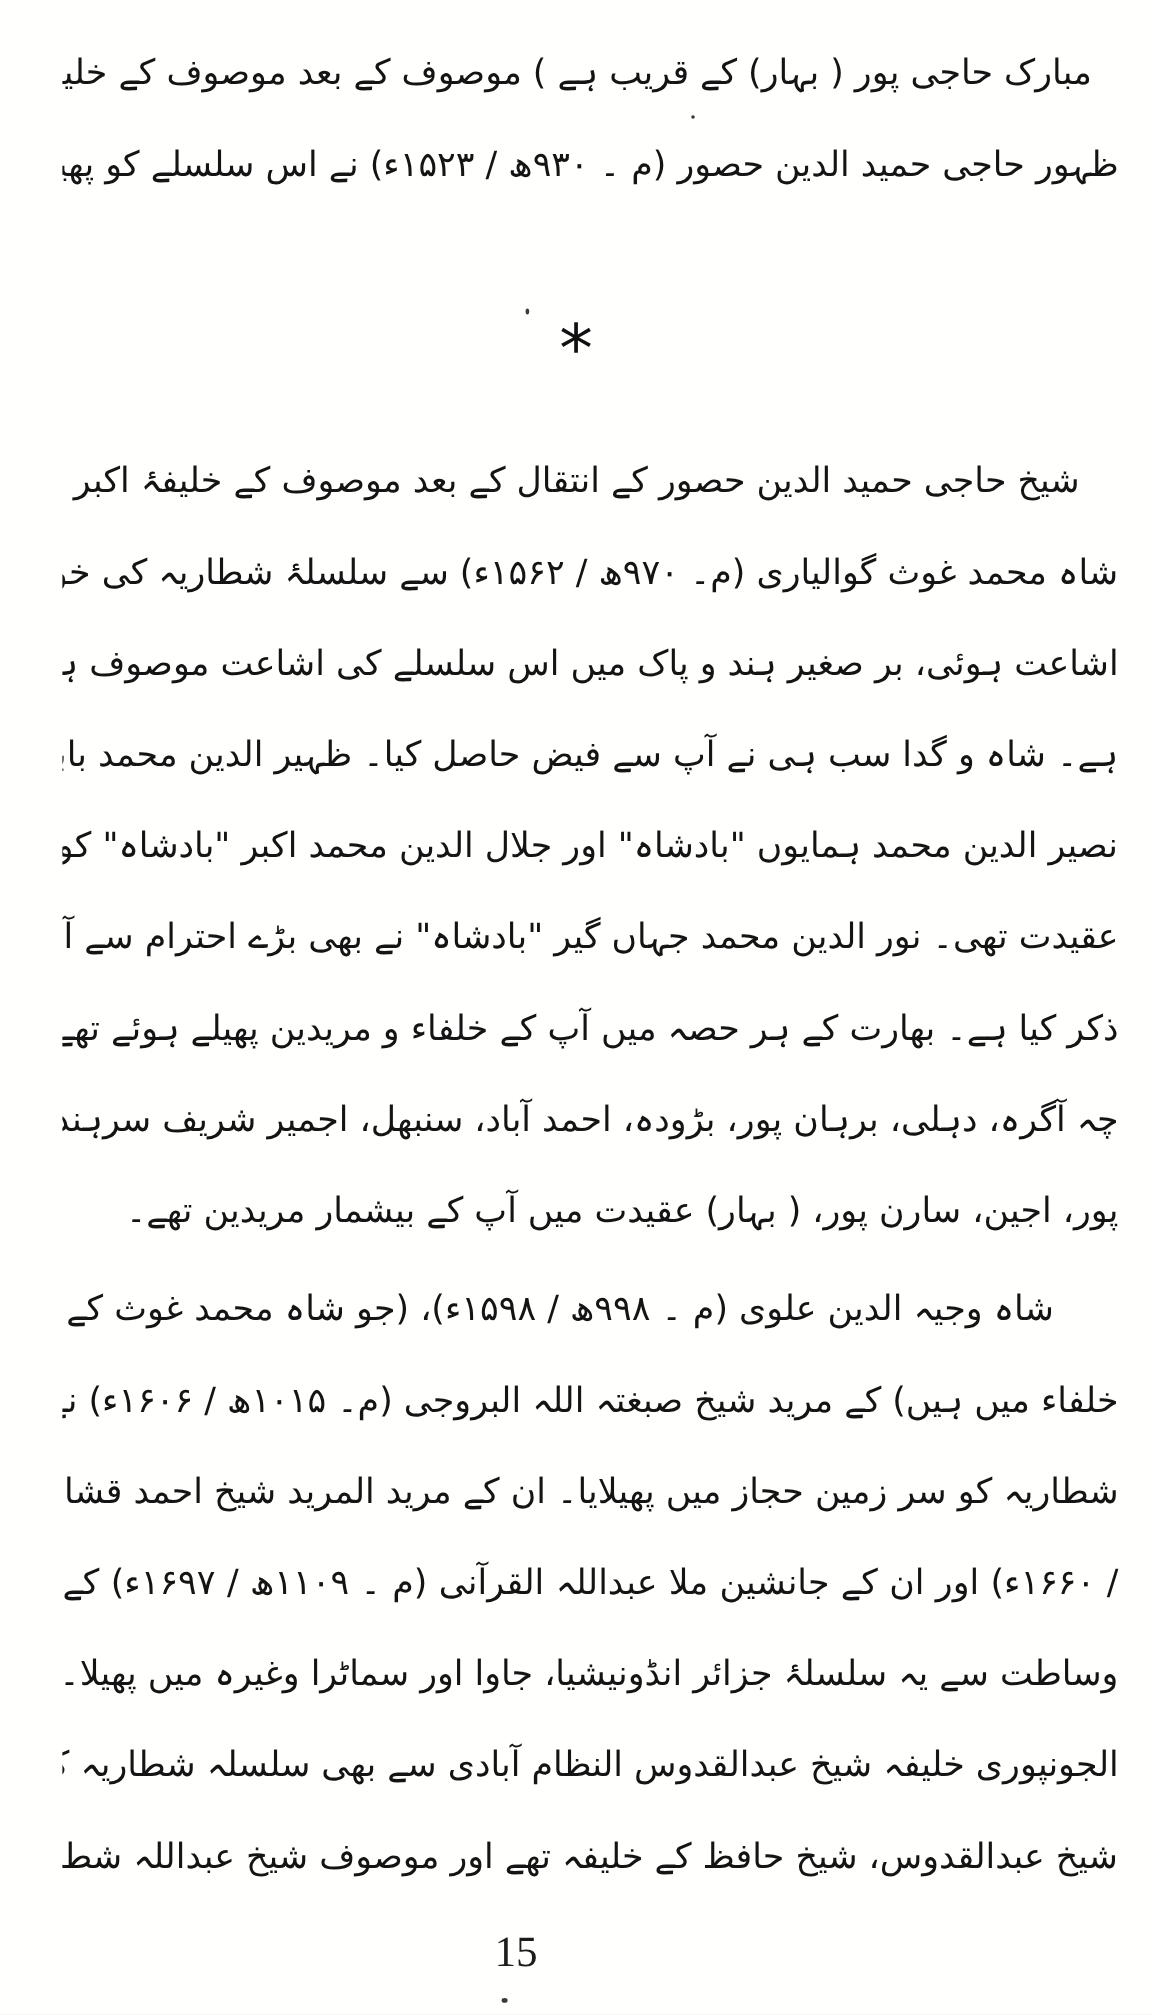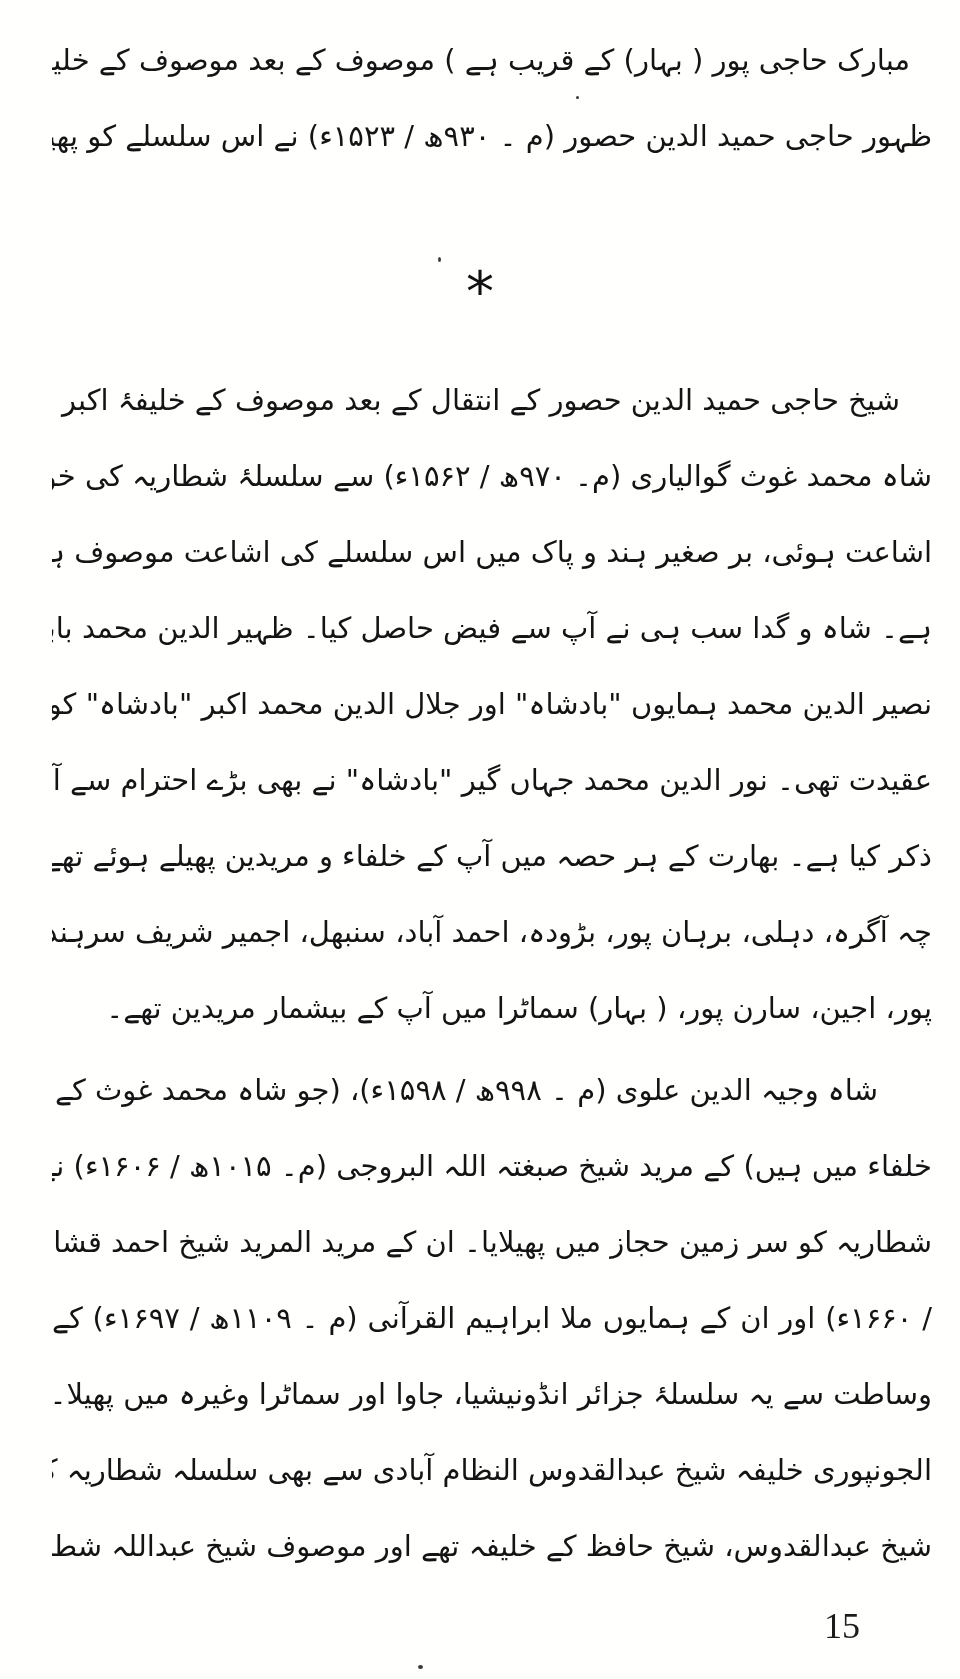--- a/index.html
+++ b/index.html
@@ -21,21 +21,21 @@
   .ln.ind-c{padding-right:54px;}          
   #p1{top:22px;}
   #p2{top:362px;}
   #p3{top:1052px;}
   .separator{
     position:absolute;top:250px;left:0;width:960px;
     text-align:center;font-size:56px;line-height:84px;color:#111;
   }
   .pagenum{
     position:absolute;top:1606px;left:0;width:860px;
-    text-align:right;font-family:"Liberation Serif",serif;
+    text-align:center;font-family:"Liberation Serif",serif;
     font-size:36px;line-height:40px;color:#1c1c1c;
   }
   .speck{position:absolute;background:#3a3a3a;border-radius:50%;}
   #speck1{left:418px;top:1665px;width:5px;height:4px;}
   #speck2{left:438px;top:257px;width:3px;height:5px;}
   #speck3{left:576px;top:96px;width:3px;height:3px;}
 </style>
 </head>
 <body>
 
@@ -50,28 +50,28 @@
 
   <div class="textcol" id="p2">
     <div class="ln ind-b">شیخ حاجی حمید الدین حصور کے انتقال کے بعد موصوف کے خلیفۂ اکبر حضرت</div>
     <div class="ln">شاہ محمد غوث گوالیاری (م۔ ۹۷۰ھ / ۱۵۶۲ء) سے سلسلۂ شطاریہ کی خوب</div>
     <div class="ln">اشاعت ہوئی، بر صغیر ہند و پاک میں اس سلسلے کی اشاعت موصوف ہی کی رہین منت</div>
     <div class="ln">ہے۔ شاہ و گدا سب ہی نے آپ سے فیض حاصل کیا۔ ظہیر الدین محمد بابر "بادشاہ"</div>
     <div class="ln">نصیر الدین محمد ہمایوں "بادشاہ" اور جلال الدین محمد اکبر "بادشاہ" کو آپ سے خاص</div>
     <div class="ln">عقیدت تھی۔ نور الدین محمد جہاں گیر "بادشاہ" نے بھی بڑے احترام سے آپ کا</div>
     <div class="ln">ذکر کیا ہے۔ بھارت کے ہر حصہ میں آپ کے خلفاء و مریدین پھیلے ہوئے تھے چناں</div>
     <div class="ln">چہ آگرہ، دہلی، برہان پور، بڑودہ، احمد آباد، سنبھل، اجمیر شریف سرہند، کالپی، بیجا</div>
-    <div class="ln end">پور، اجین، سارن پور، ( بہار) سماٹرا میں آپ کے بیشمار مریدین تھے۔</div>
+    <div class="ln end">پور، اجین، سارن پور، ( بہار) عقیدت میں آپ کے بیشمار مریدین تھے۔</div>
   </div>
 
   <div class="textcol" id="p3">
     <div class="ln ind-c">شاہ وجیہ الدین علوی (م ۔ ۹۹۸ھ / ۱۵۹۸ء)، (جو شاہ محمد غوث کے اجلۂ</div>
     <div class="ln">خلفاء میں ہیں) کے مرید شیخ صبغتہ اللہ البروجی (م۔ ۱۰۱۵ھ / ۱۶۰۶ء) نے سلسلۂ</div>
     <div class="ln">شطاریہ کو سر زمین حجاز میں پھیلایا۔ ان کے مرید المرید شیخ احمد قشاشی (م ۔ ۱۰۷۱ھ</div>
-    <div class="ln">‏/ ۱۶۶۰ء) اور ان کے ہمایوں ملا ابراہیم القرآنی (م ۔ ۱۱۰۹ھ / ۱۶۹۷ء) کے</div>
+    <div class="ln">‏/ ۱۶۶۰ء) اور ان کے جانشین ملا عبداللہ القرآنی (م ۔ ۱۱۰۹ھ / ۱۶۹۷ء) کے</div>
     <div class="ln">وساطت سے یہ سلسلۂ جزائر انڈونیشیا، جاوا اور سماٹرا وغیرہ میں پھیلا۔ شیخ علی قوام</div>
     <div class="ln">الجونپوری خلیفہ شیخ عبدالقدوس النظام آبادی سے بھی سلسلہ شطاریہ کی اشاعت ہوئی۔</div>
     <div class="ln">شیخ عبدالقدوس، شیخ حافظ کے خلیفہ تھے اور موصوف شیخ عبداللہ شطاری کے خلیفہ</div>
   </div>
 
   <div class="pagenum">15</div>
 
   <div class="speck" id="speck1"></div>
   <div class="speck" id="speck2"></div>
   <div class="speck" id="speck3"></div>

